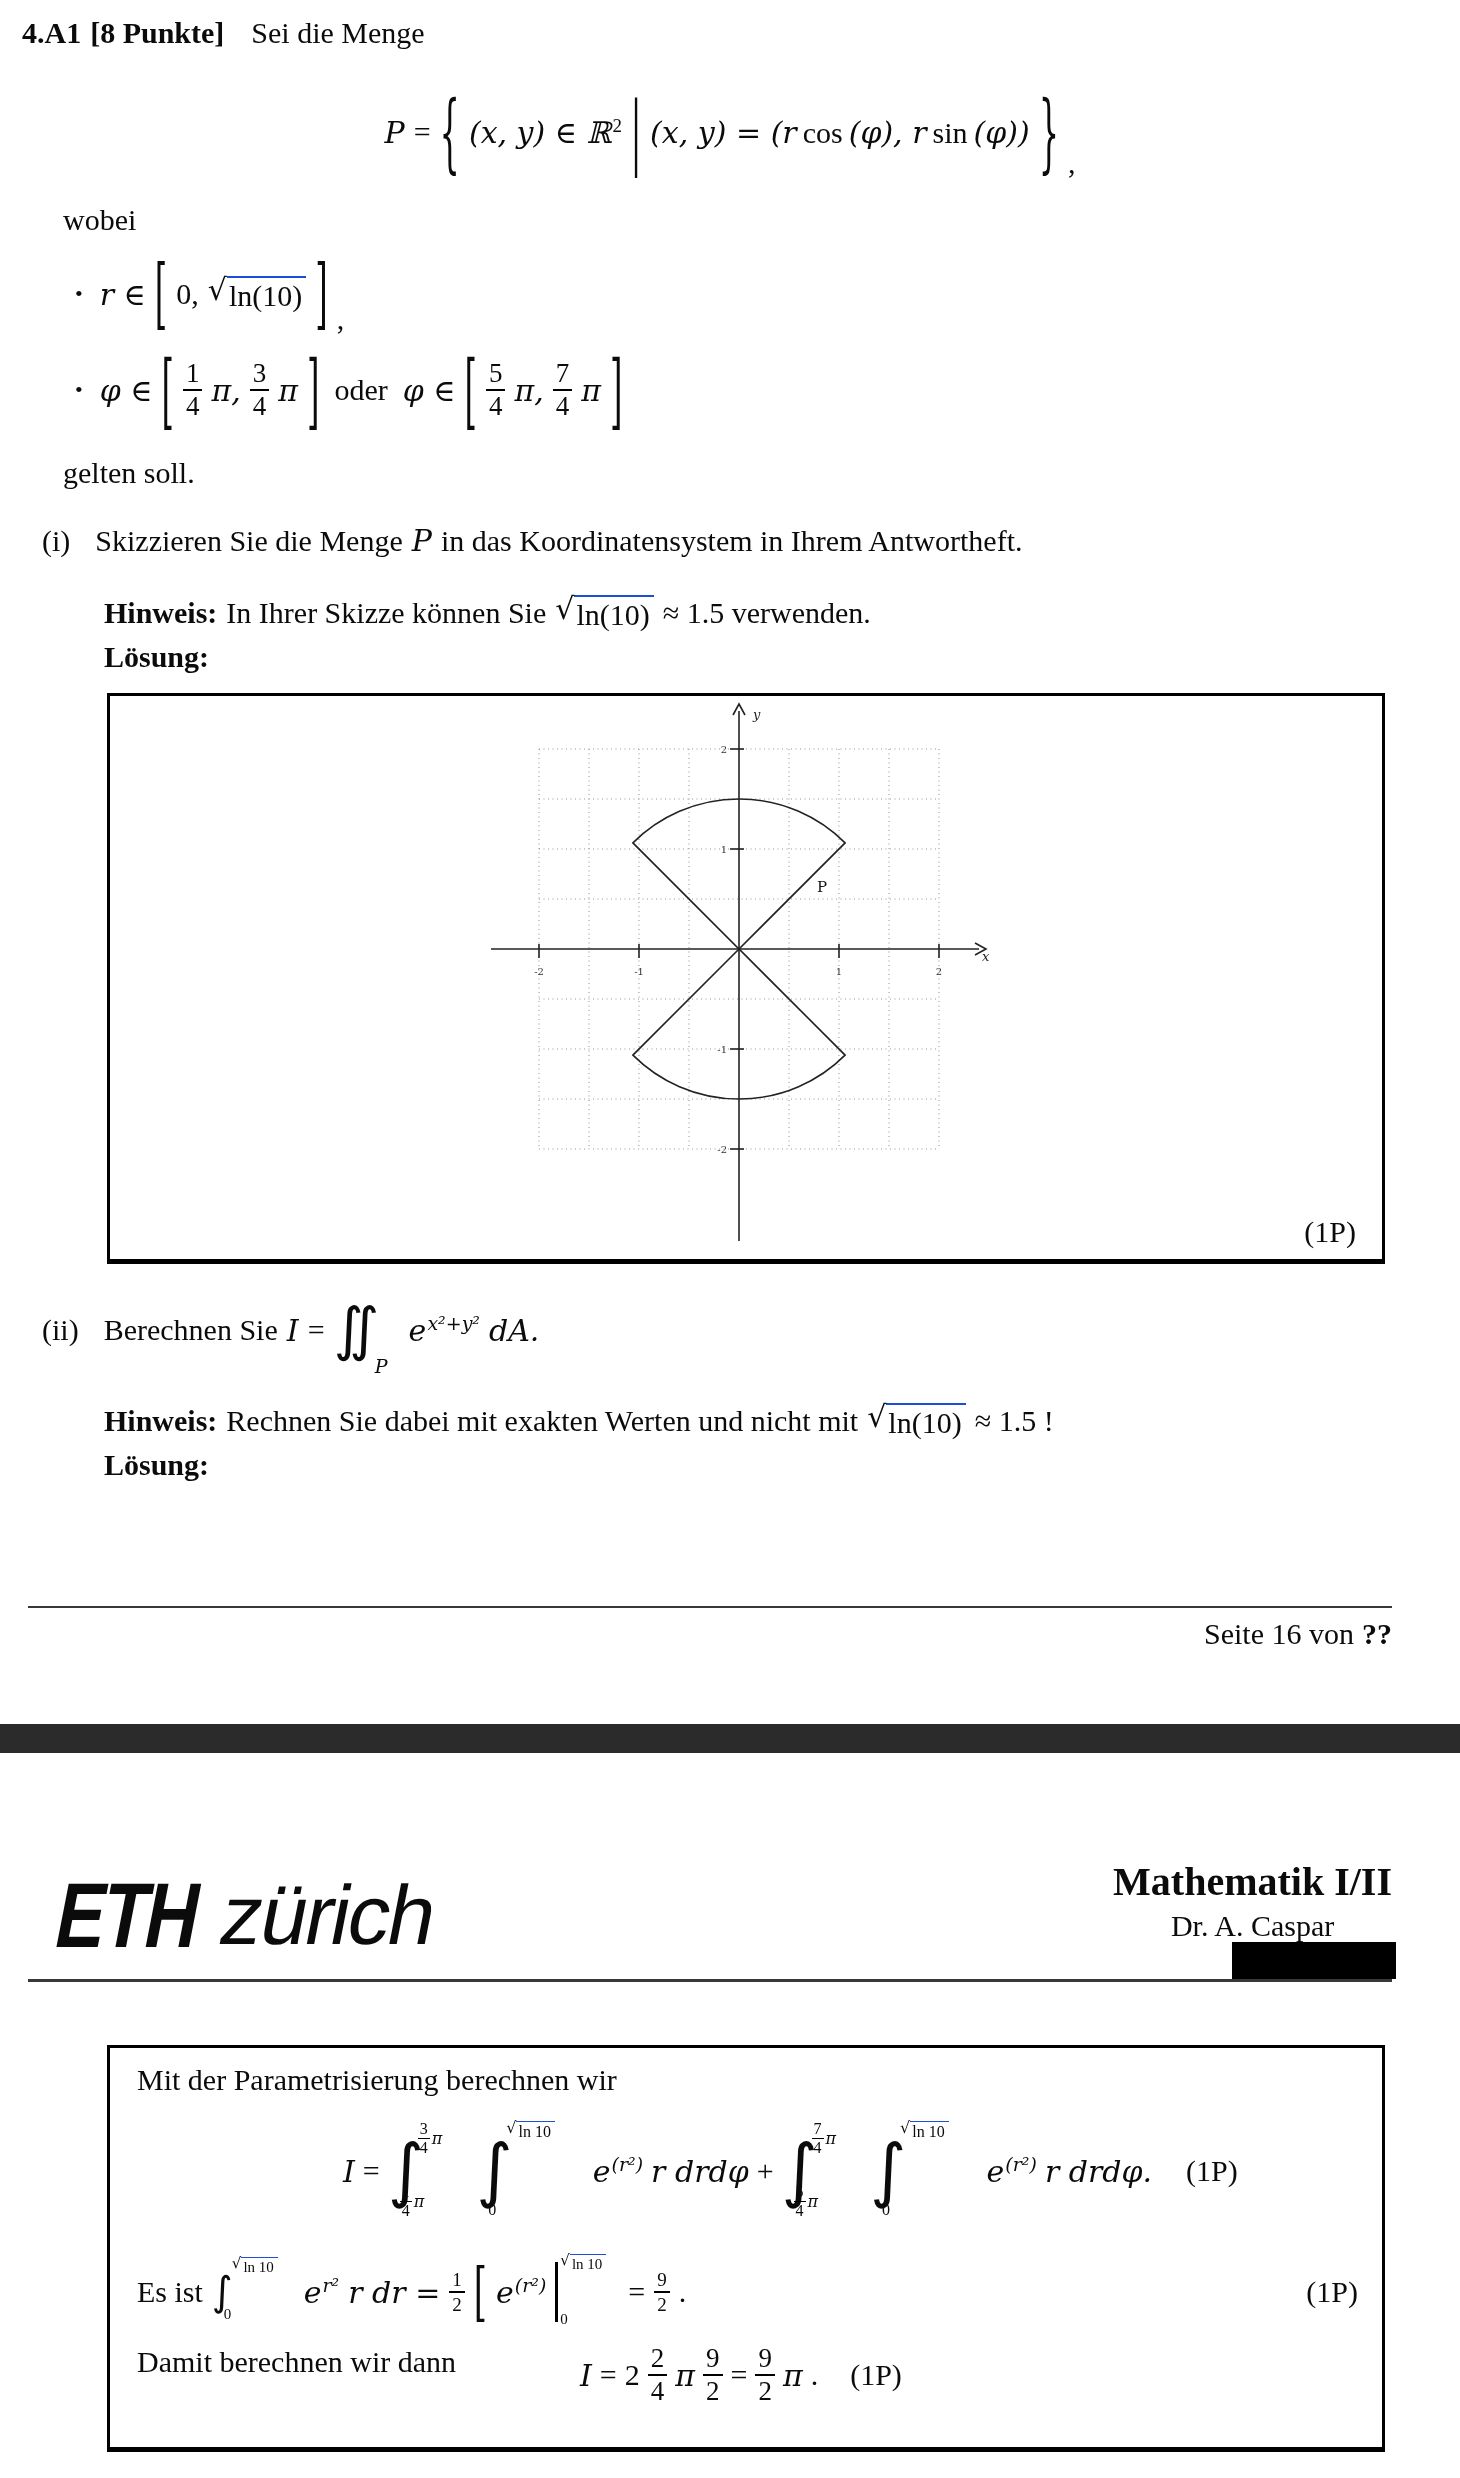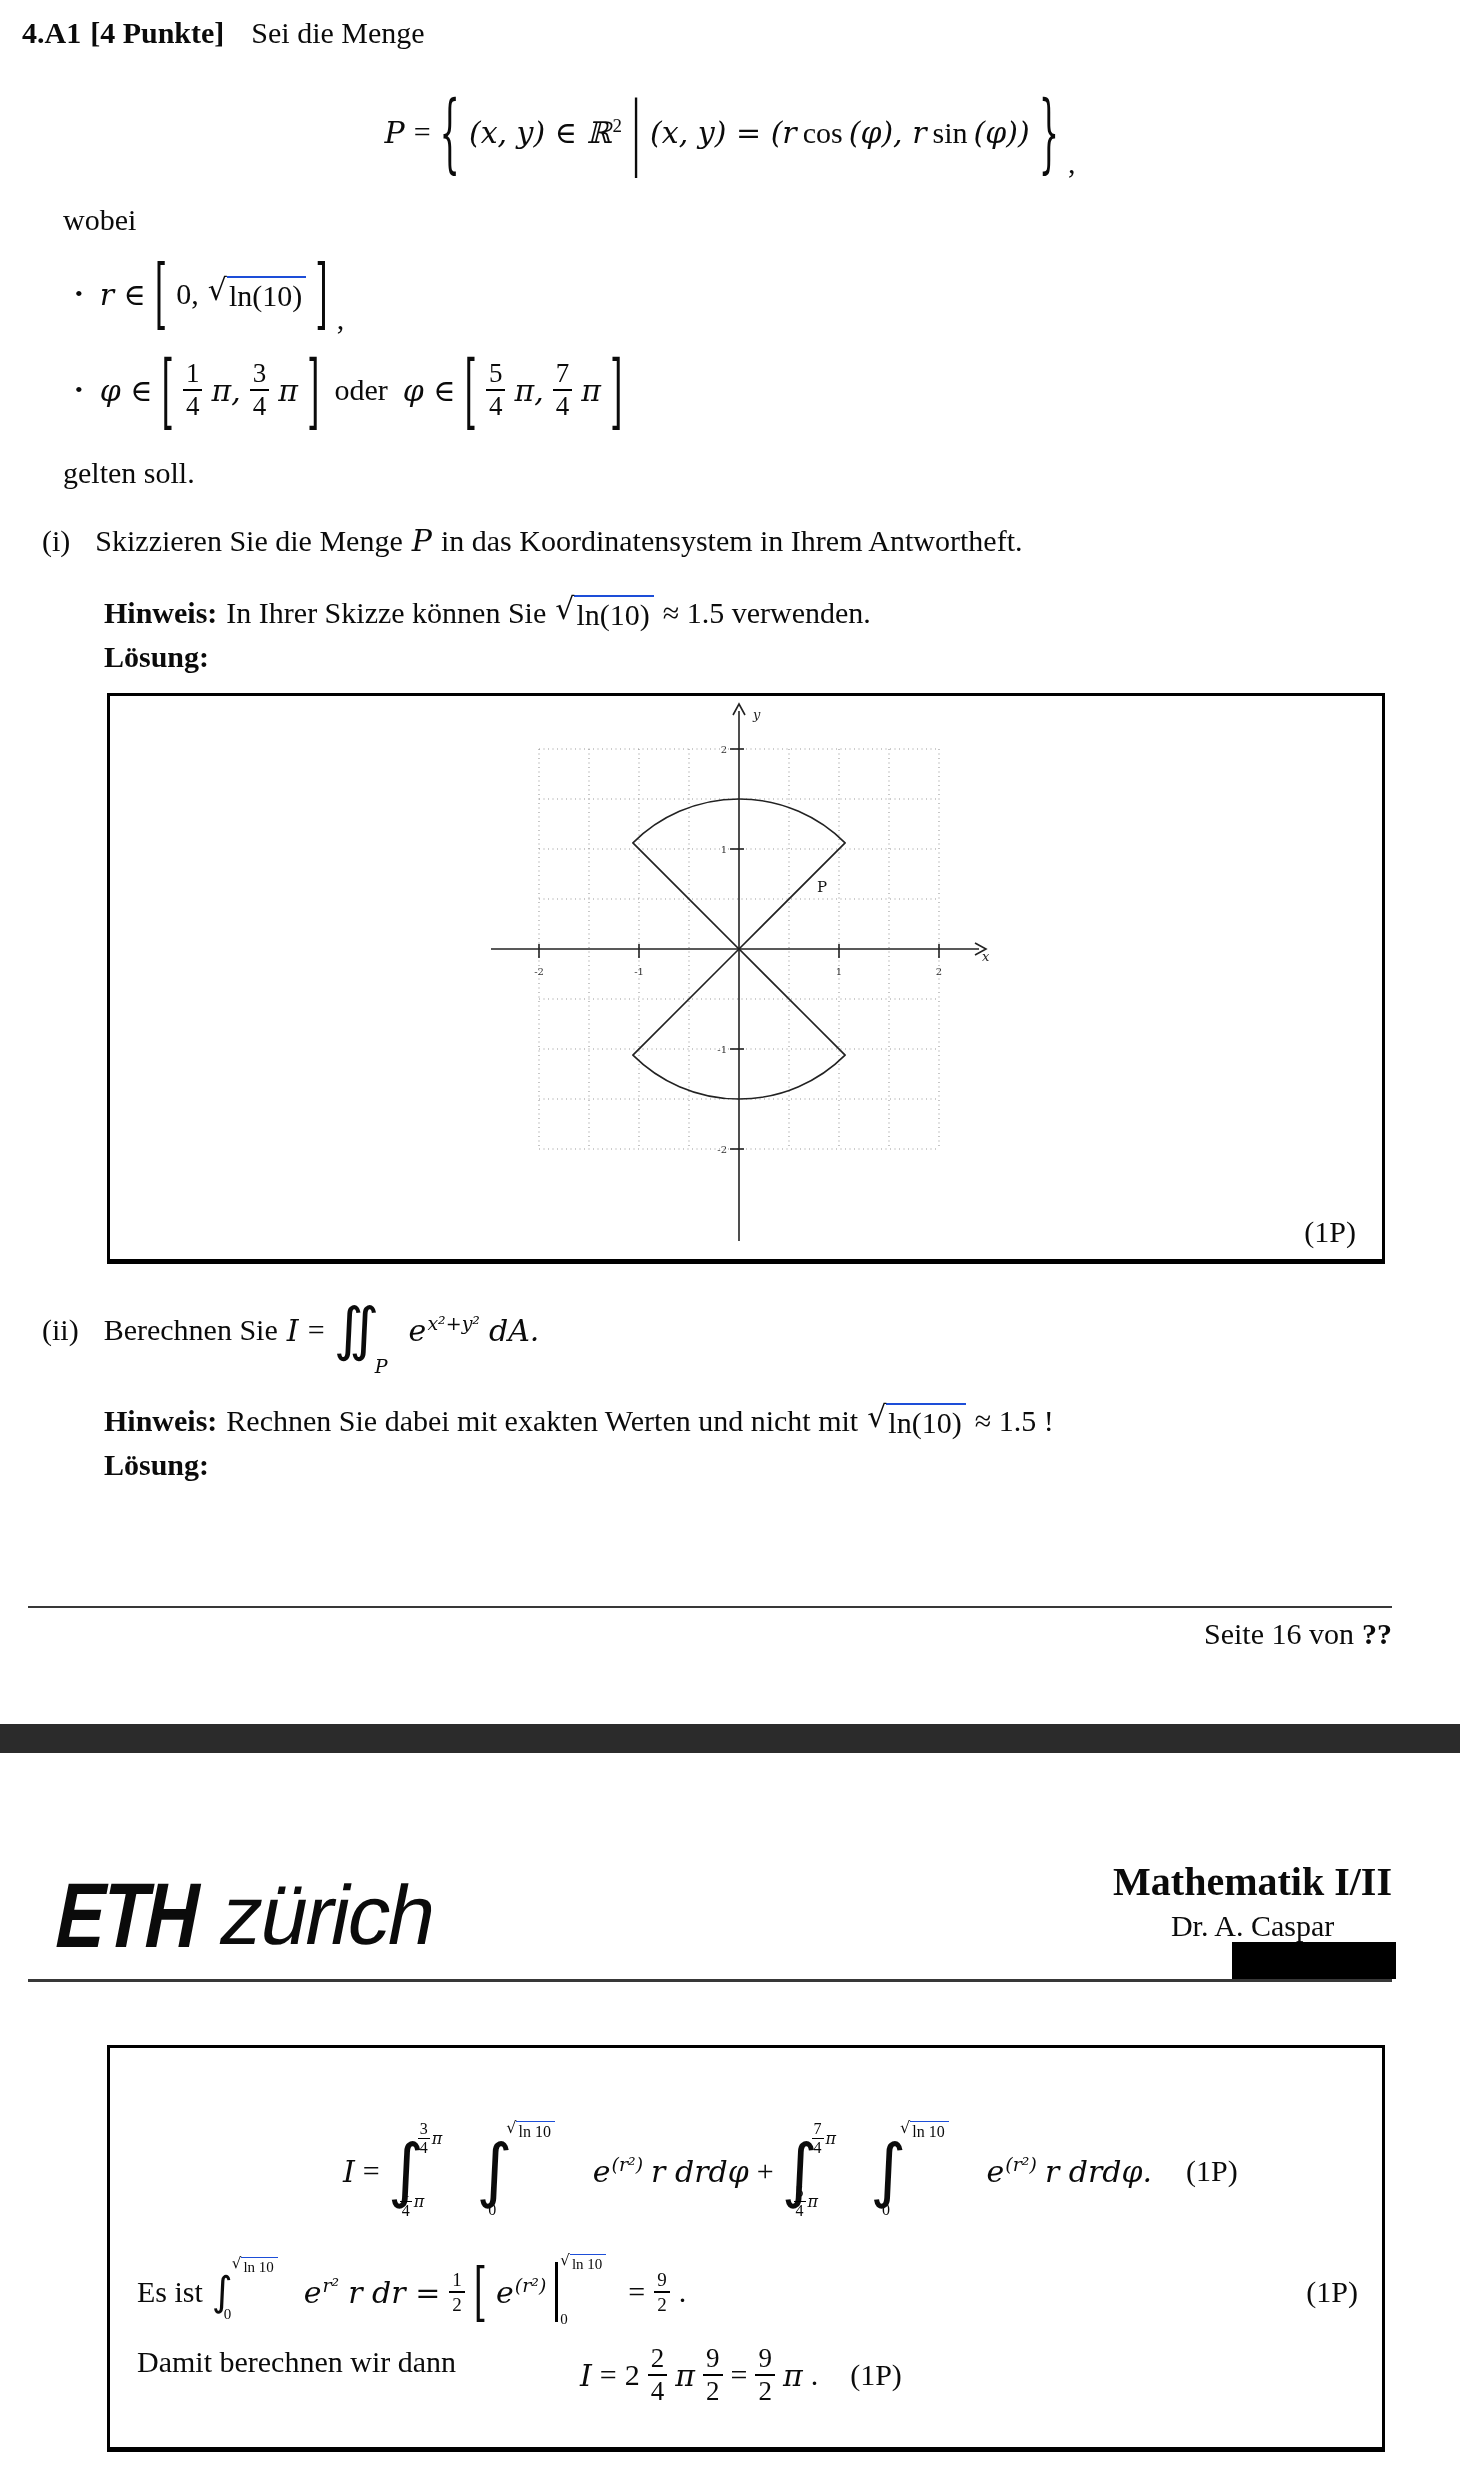--- a/index.html
+++ b/index.html
@@ -69,21 +69,21 @@
   .plab{font:15px "DejaVu Serif",serif;fill:#111;}
   .pts{white-space:nowrap;}
 </style>
 </head>
 <body>
 
 <div class="page">
 
   <div class="abs row base" style="left:22px;top:16px;">
     <span class="b">4.A1</span>
-    <span class="b">[4 Punkte]</span>
+    <span class="b">[8 Punkte]</span>
     <span style="margin-left:18px;">Sei die Menge</span>
   </div>
 
   <div class="abs row" style="left:0;top:84px;width:1460px;height:96px;justify-content:center;">
     <span class="mi">P</span>
     <span>=</span>
     <span class="stretch sy27">{</span>
     <span class="tight">
       <span class="mi">(x, y) ∈ ℝ</span>
       <span class="sup">2</span>
@@ -256,20 +256,21 @@
   </div>
   <div class="hdr-right">
     <div class="hdr-course">Mathematik I/II</div>
     <div class="hdr-lect">Dr. A. Caspar</div>
   </div>
   <div class="redaction" style="left:1232px;top:1942px;width:164px;height:37px;"></div>
   <div class="rule" style="left:28px;top:1979px;width:1364px;height:3px;"></div>
 
   <div class="boxframe" style="left:107px;top:2045px;width:1278px;height:407px;">
 
+    <div class="abs" style="left:27px;top:15px;">Mit der Parametrisierung berechnen wir</div>
 
     <div class="abs row" style="left:233px;top:75px;height:96px;gap:8px;">
       <span class="mi">I</span>
       <span>=</span>
       <span class="dint" style="padding-right:44px;">
         <span class="g">∫</span>
         <span class="lt">
           <span class="frac lim">
               <span class="fn">3</span>
               <span class="fd">4</span>

